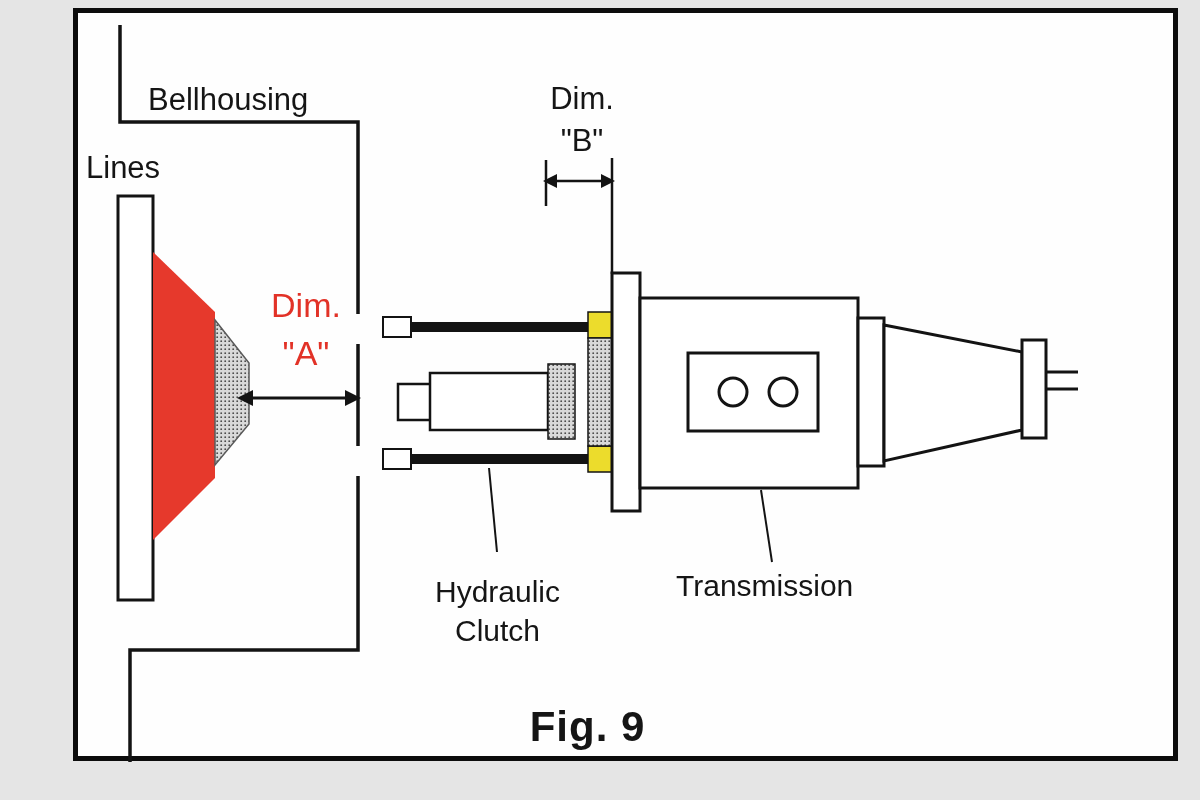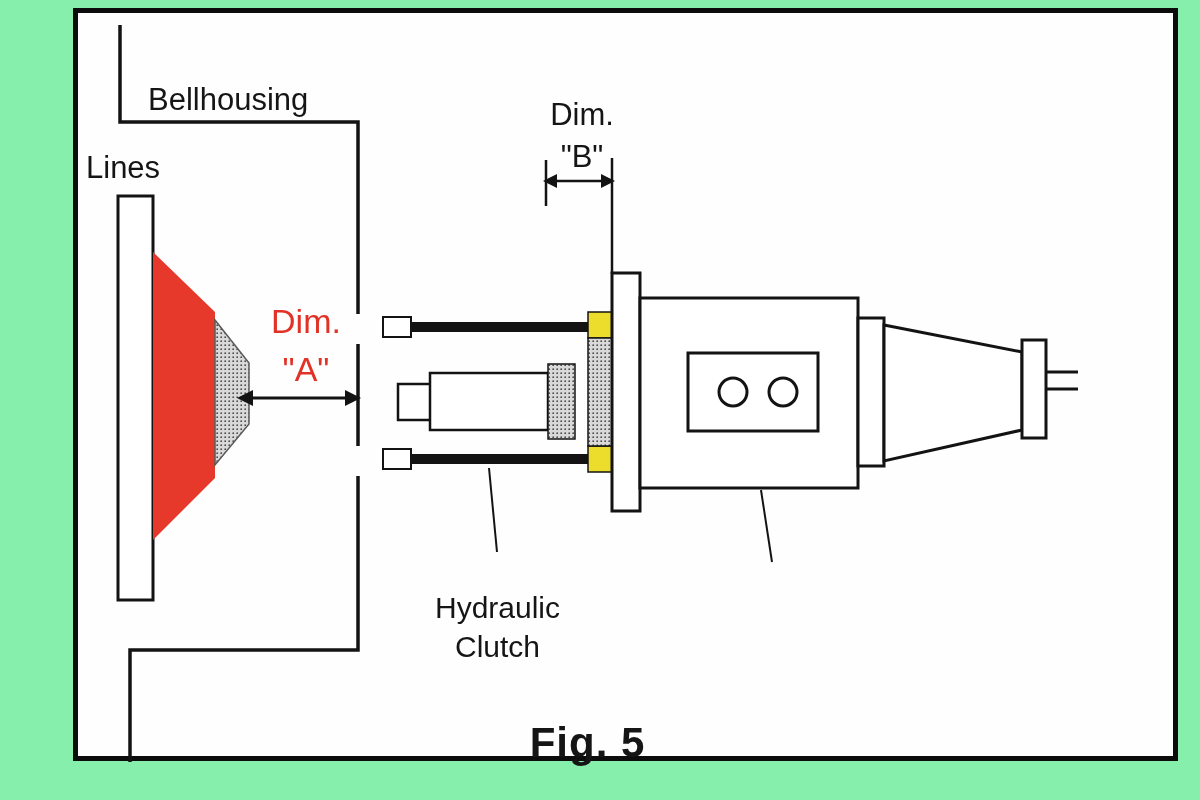--- a/index.html
+++ b/index.html
@@ -1,38 +1,38 @@
 <!DOCTYPE html>
 <html><head>
 <meta charset="utf-8">
 <style>
   html,body{margin:0;padding:0;background:#ffffff;}
   .stage{
     position:relative;
     width:1200px;height:800px;
-    background:#86efac;
+    background:#e5e5e5;
     font-family:"Liberation Sans", sans-serif;
     overflow:hidden;
   }
   .frame{
     position:absolute;
     left:73px;top:8px;width:1105px;height:753px;
     border:5px solid #0c0c0c;
     box-sizing:border-box;
     background:#fefefe;
   }
   svg.diagram{position:absolute;left:0;top:0;width:1200px;height:800px;}
   .lbl{
     position:absolute;
     color:#151515;
     font-size:31px;
     line-height:1.3;
     white-space:nowrap;
   }
-  .center{text-align:center;white-space:normal;margin-top:16px;}
+  .center{text-align:center;white-space:normal;}
   .dim-a{color:#e23227;font-size:34px;line-height:1.4;}
   .dim-b{font-size:31px;line-height:1.35;}
   .fig-title{font-size:42px;font-weight:bold;letter-spacing:1px;}
 </style>
 </head>
 <body>
 
 <div class="stage">
 
   <div class="frame"></div>
@@ -108,16 +108,17 @@
   <div class="lbl center dim-b" style="left:524px;top:78px;width:116px;">
     <div>Dim.</div>
     <div>"B"</div>
   </div>
 
   <div class="lbl center" style="left:415px;top:572px;width:165px;font-size:30px;">
     <div>Hydraulic</div>
     <div>Clutch</div>
   </div>
 
+  <div class="lbl" style="left:676px;top:566px;font-size:30px;">Transmission</div>
 
-  <div class="lbl center fig-title" style="left:505px;top:700px;width:165px;">Fig. 5</div>
+  <div class="lbl center fig-title" style="left:505px;top:700px;width:165px;">Fig. 9</div>
 
 </div>
 
 </body></html>

